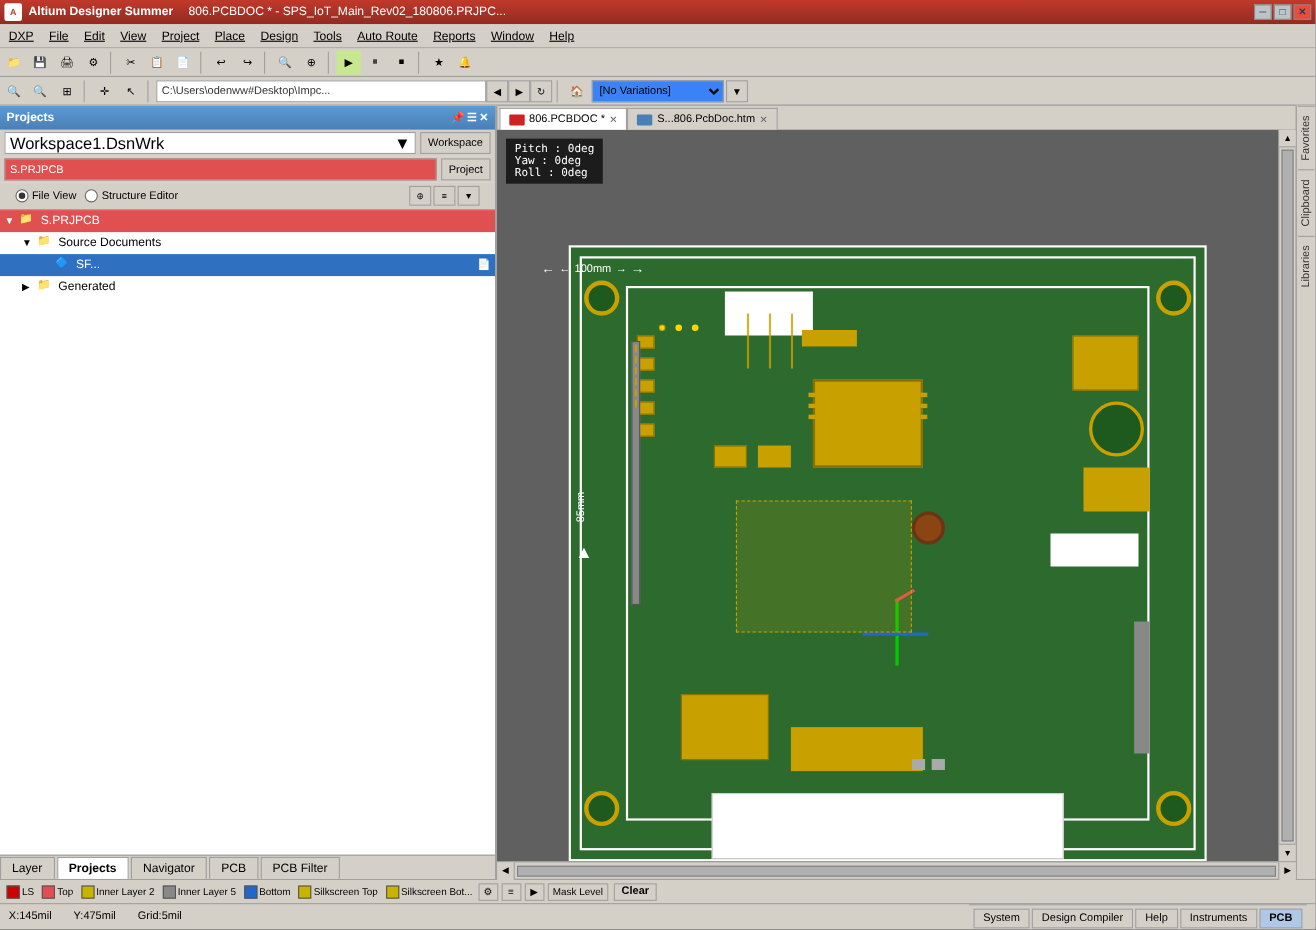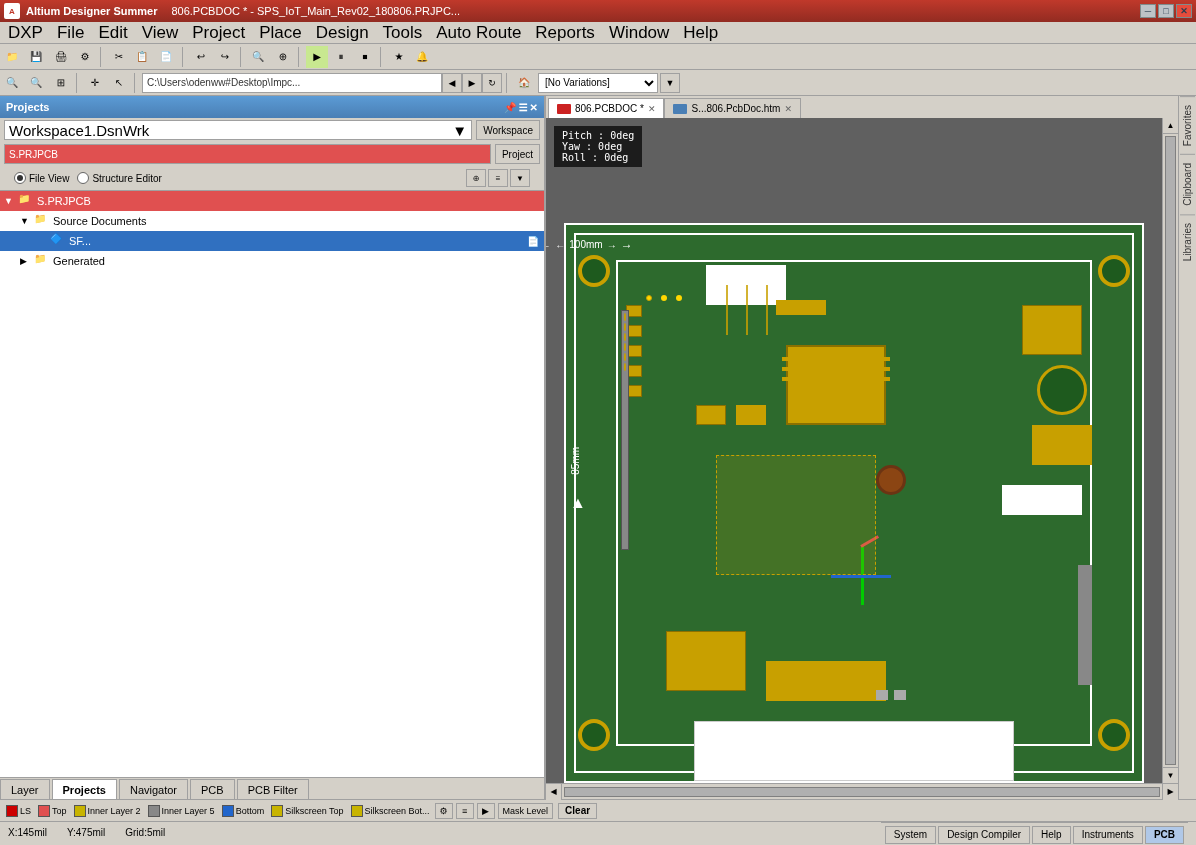--- a/index.html
+++ b/index.html
@@ -30,22 +30,23 @@
       background: #d4d0c8;
       display: flex;
       align-items: center;
       padding: 0 2px;
       border-bottom: 1px solid #a0a0a0;
       gap: 2px;
     }
     .menu-item {
       padding: 2px 6px;
       cursor: pointer;
-      font-size: 17px;
+      font-size: 11px;
       color: #000;
+      text-decoration: underline;
     }
 
     
     .toolbar-row {
       height: 26px;
       background: #d4d0c8;
       border-bottom: 1px solid #a0a0a0;
       display: flex;
       align-items: center;
       padding: 0 2px;
@@ -72,36 +73,36 @@
     }
     .toolbar-path-btn {
       height: 20px; width: 20px;
       background: #d4d0c8;
       border: 1px solid #a0a0a0;
       display: flex; align-items: center; justify-content: center;
       cursor: pointer; font-size: 9px;
     }
     .variations-select {
       height: 20px;
-      background: #ffffff;
+      background: #3b82f6;
       border: 1px solid #a0a0a0;
       font-size: 10px;
       padding: 0 2px;
       min-width: 120px;
     }
 
     
     #main-layout {
       display: flex;
       height: calc(845px - 22px - 22px - 26px - 26px - 24px - 22px);
     }
 
     
     #left-panel {
-      width: 546px;
+      width: 452px;
       display: flex;
       flex-direction: column;
       background: #f0ede8;
       border-right: 2px solid #a0a0a0;
     }
     #projects-header {
       height: 22px;
       background: linear-gradient(to bottom, #5b9bd5, #4a7fb5);
       display: flex;
       align-items: center;

